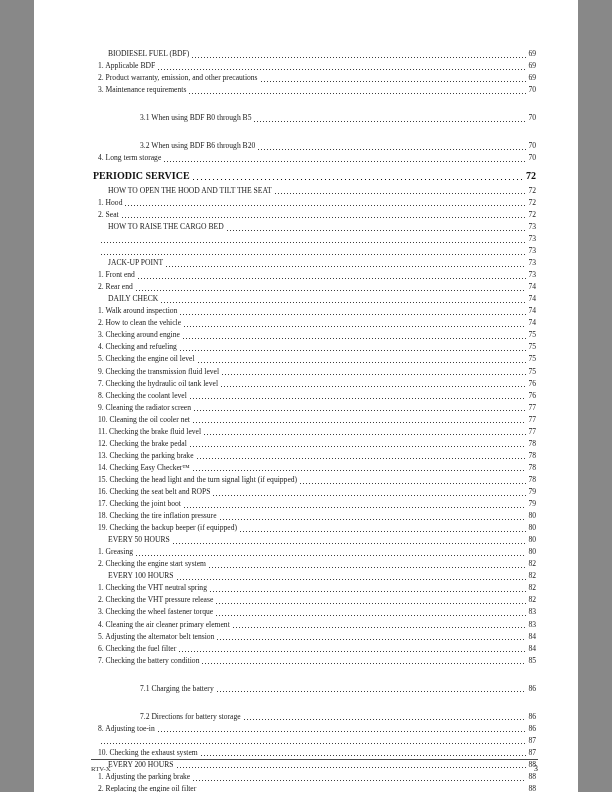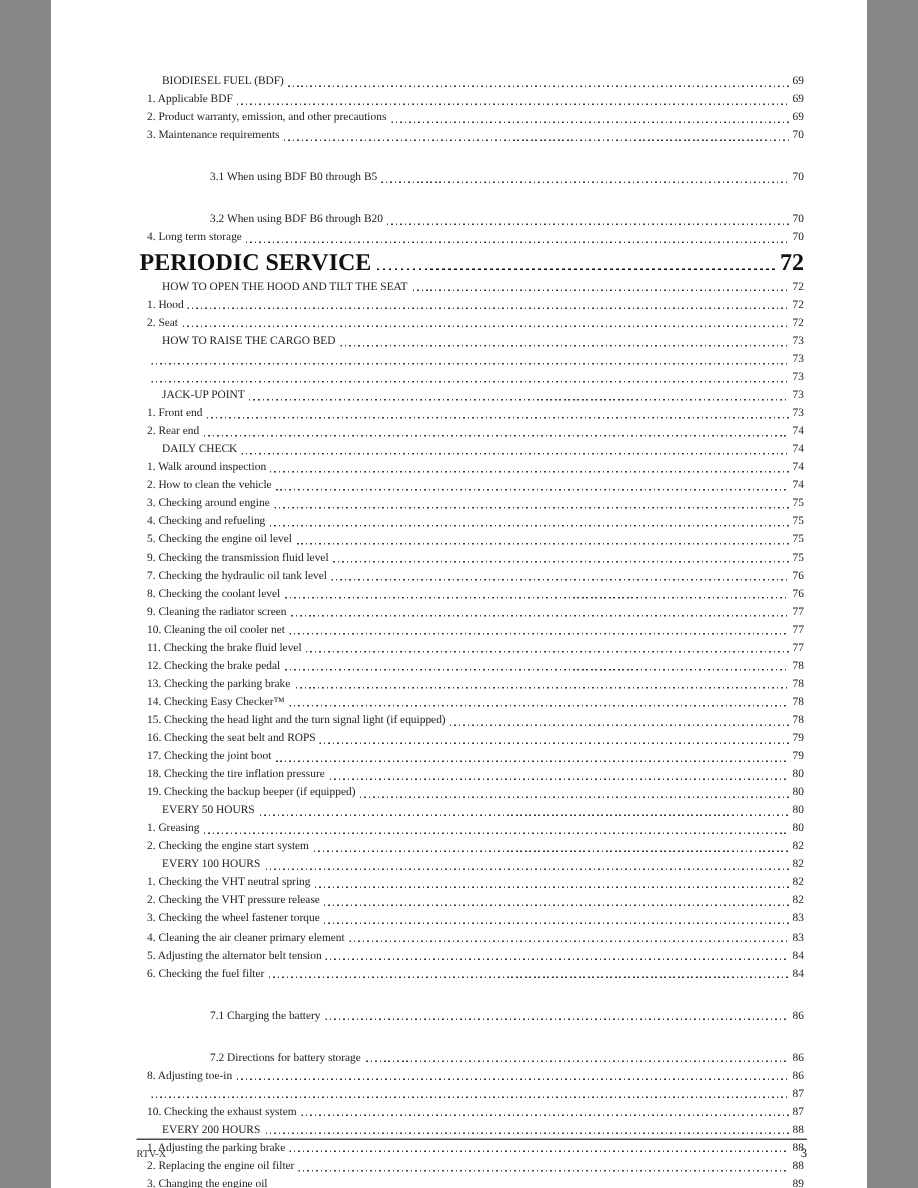--- a/index.html
+++ b/index.html
@@ -33,21 +33,21 @@
     flex: 1 1 auto;
     align-self: flex-end;
     height: 1px;
     margin: 0 2px 2.5px 3px;
     background-image: repeating-linear-gradient(to right, #3c3c3c 0 1px, transparent 1px 3px);
   }
   .toc-page { flex: 0 0 auto; }
   .lvl-chapter {
     padding-left: 59px;
     font-weight: bold;
-    font-size: 16px;
+    font-size: 10px;
     line-height: 15px;
     margin-top: 3.5px;
     margin-bottom: 2px;
     color: #111111;
   }
   .lvl-chapter .toc-leader {
     height: 1.5px;
     margin-bottom: 2.5px;
     background-image: repeating-linear-gradient(to right, #111111 0 1.5px, transparent 1.5px 4px);
   }
@@ -303,20 +303,25 @@
       </div>
       <div class="toc-row lvl-sub">
         <span class="toc-label">5. Adjusting the alternator belt tension</span>
         <span class="toc-leader"></span>
         <span class="toc-page">84</span>
       </div>
       <div class="toc-row lvl-sub">
         <span class="toc-label">6. Checking the fuel filter</span>
         <span class="toc-leader"></span>
         <span class="toc-page">84</span>
+      </div>
+      <div class="toc-row lvl-sub">
+        <span class="toc-label">7. Checking the battery condition</span>
+        <span class="toc-leader"></span>
+        <span class="toc-page">85</span>
       </div>
       <div class="toc-row lvl-subsub">
         <span class="toc-label">7.1 Charging the battery</span>
         <span class="toc-leader"></span>
         <span class="toc-page">86</span>
       </div>
       <div class="toc-row lvl-subsub">
         <span class="toc-label">7.2 Directions for battery storage</span>
         <span class="toc-leader"></span>
         <span class="toc-page">86</span>

